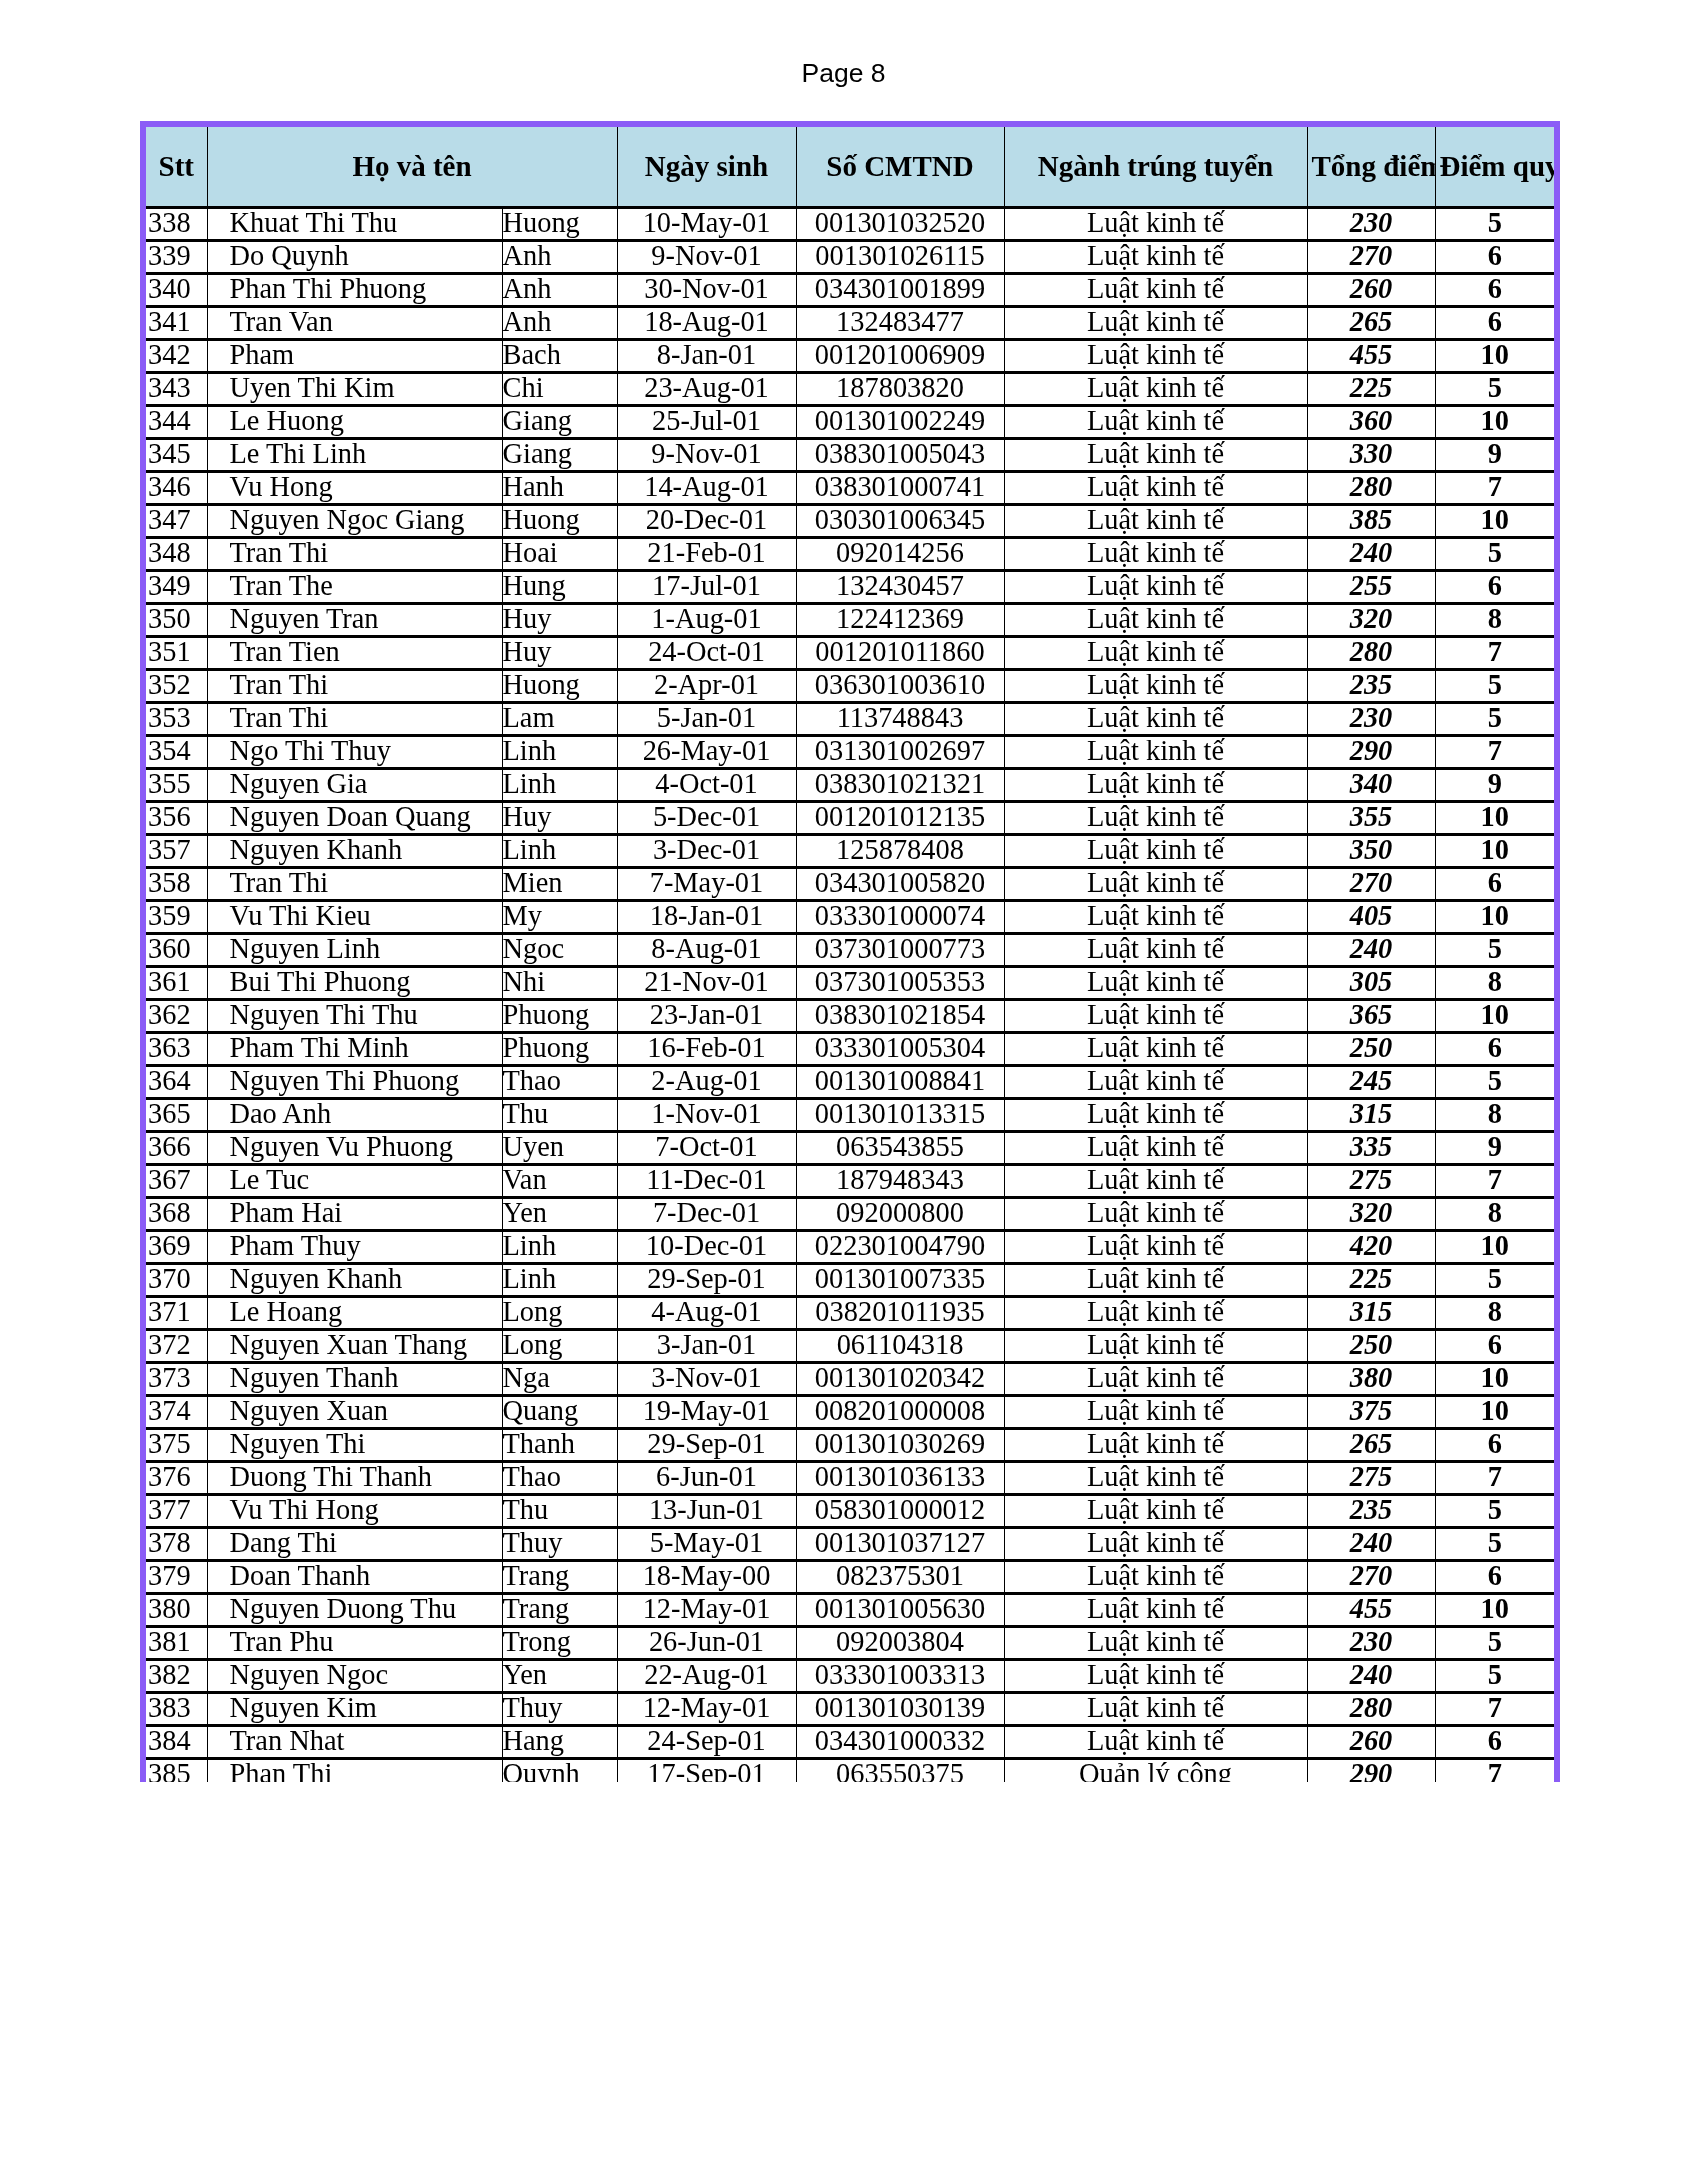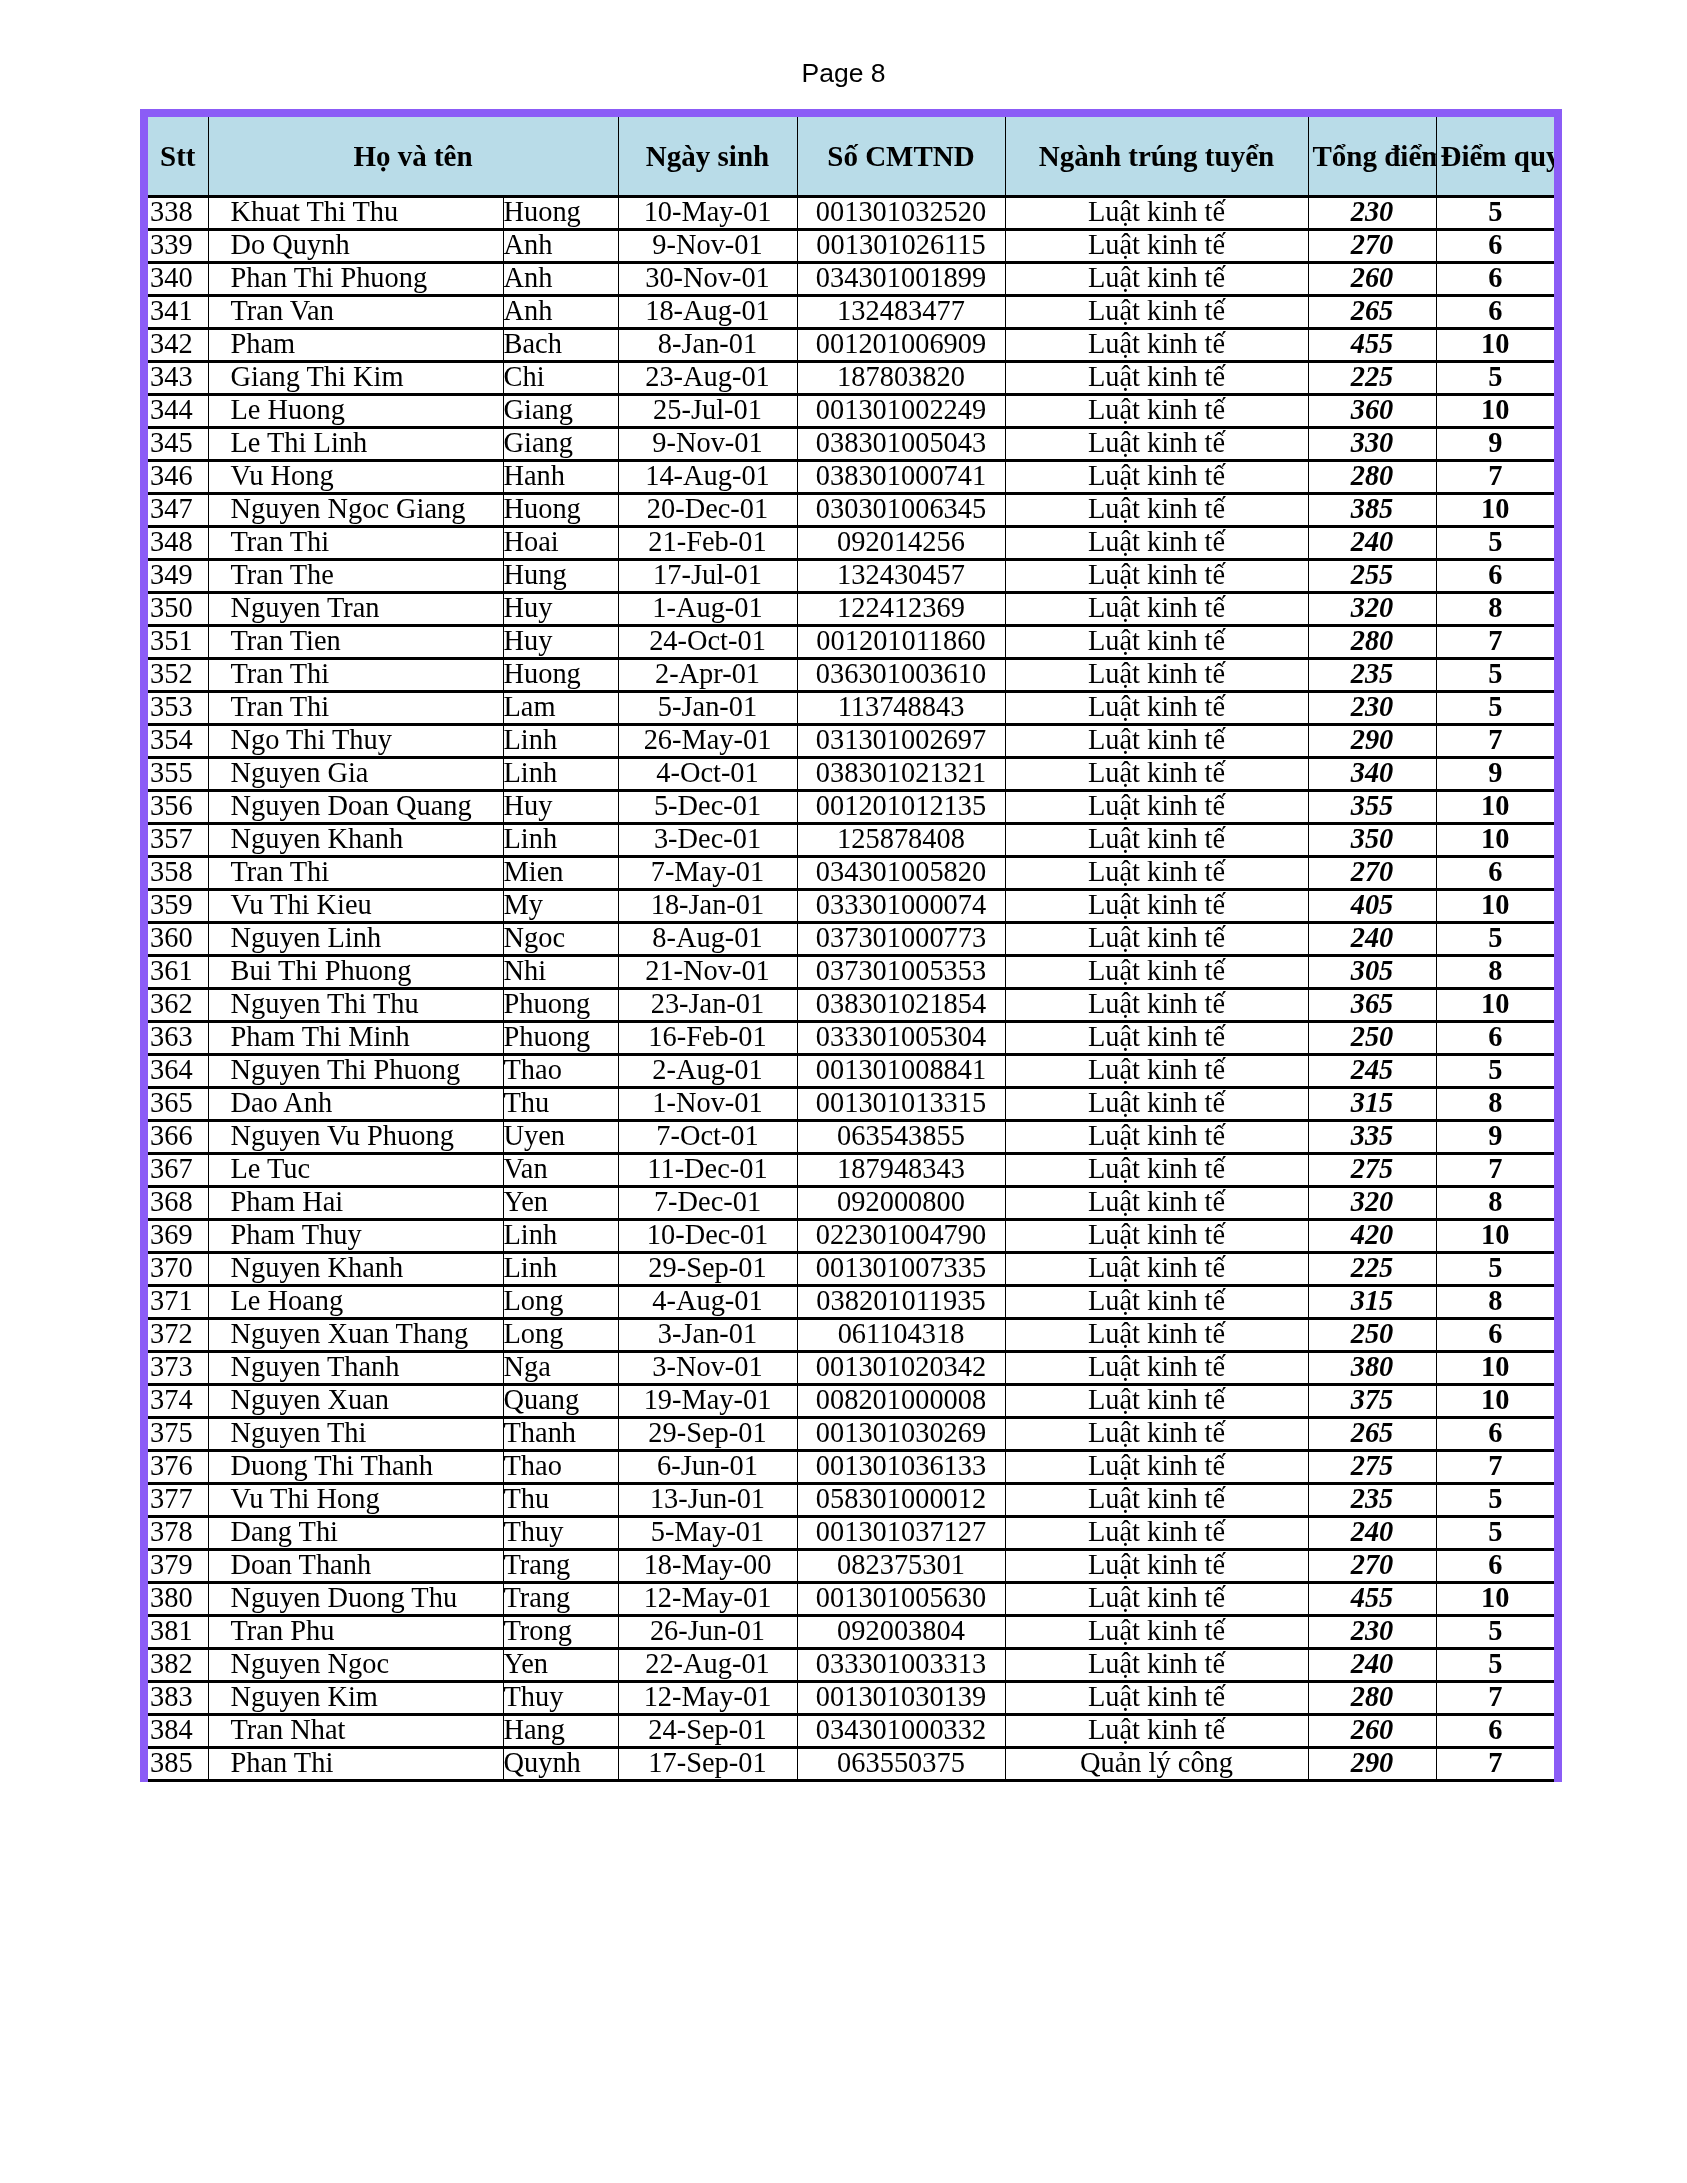--- a/index.html
+++ b/index.html
@@ -20,25 +20,25 @@
     width: 100%;
     text-align: center;
     font-family: "Liberation Sans", sans-serif;
     font-size: 26.5px;
     font-weight: 400;
     color: #000000;
   }
   table.admission {
     position: absolute;
     left: 140px;
-    top: 109px;
+    top: 121px;
     width: 1413px;
     border-collapse: collapse;
     table-layout: fixed;
-    border: 8px solid #8b5cf6;
+    border: 6px solid #8b5cf6;
     font-size: 28.4px;
   }
   table.admission th, table.admission td {
     border-left: 1.3px solid #000000;
     border-right: 1.3px solid #000000;
     border-top: 3.3px solid #000000;
     border-bottom: 3.3px solid #000000;
     overflow: hidden;
     white-space: nowrap;
   }
@@ -145,21 +145,21 @@
           <td class="c1">Pham</td>
           <td class="c2">Bach</td>
           <td class="c3">8-Jan-01</td>
           <td class="c4">001201006909</td>
           <td class="c5">Luật kinh tế</td>
           <td class="c6">455</td>
           <td class="c7">10</td>
         </tr>
         <tr>
           <td class="c0">343</td>
-          <td class="c1">Giang Thi Kim</td>
+          <td class="c1">Uyen Thi Kim</td>
           <td class="c2">Chi</td>
           <td class="c3">23-Aug-01</td>
           <td class="c4">187803820</td>
           <td class="c5">Luật kinh tế</td>
           <td class="c6">225</td>
           <td class="c7">5</td>
         </tr>
         <tr>
           <td class="c0">344</td>
           <td class="c1">Le Huong</td>

